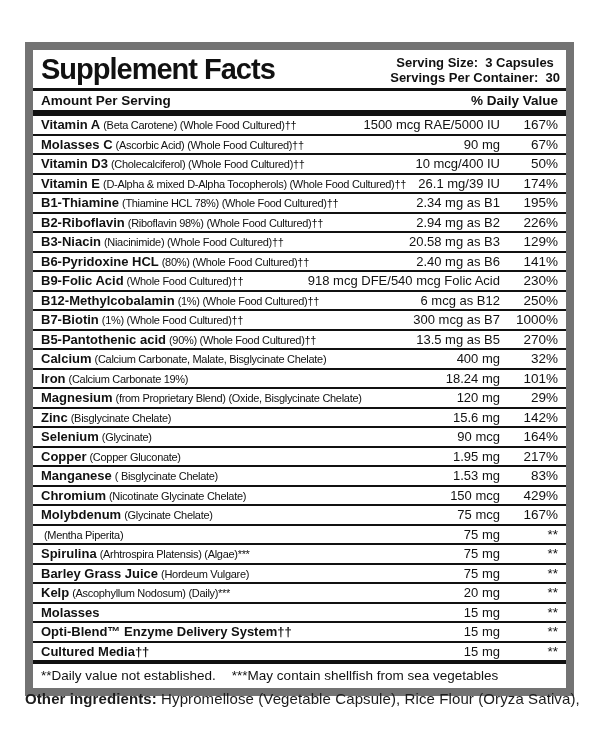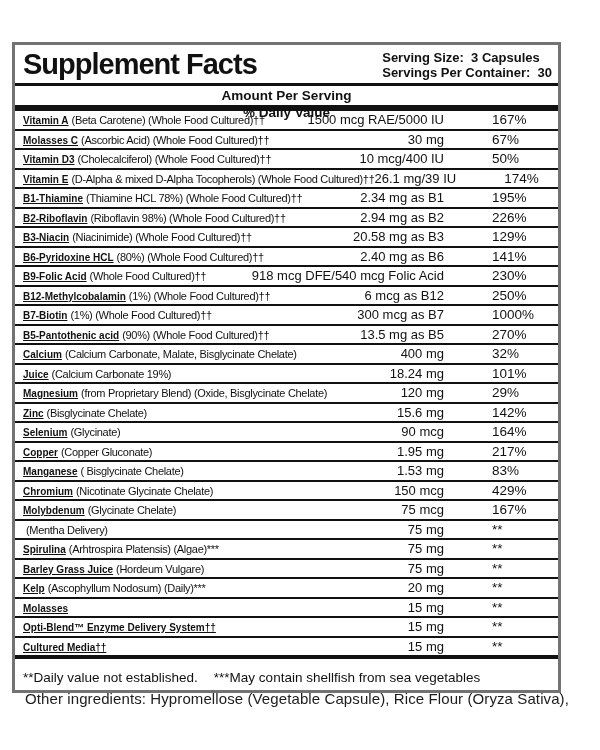--- a/index.html
+++ b/index.html
@@ -3,61 +3,61 @@
 <meta charset="utf-8">
 <style>
   html,body { margin:0; padding:0; }
   body {
     width:600px; height:750px; position:relative;
     background:#ffffff; color:#111111;
     font-family:"Liberation Sans", sans-serif;
     -webkit-font-smoothing:antialiased;
   }
   .label-box {
-    position:absolute; left:12px; top:42px; width:549px;
-    box-sizing:border-box; border:3px solid #737373; background:#ffffff;
+    position:absolute; left:25px; top:42px; width:549px;
+    box-sizing:border-box; border:8px solid #737373; background:#ffffff;
   }
   .hdr {
     display:flex; justify-content:space-between; align-items:center;
     padding:3px 6px 2px 8px;
   }
   .title {
     font-size:29px; font-weight:bold; letter-spacing:-1px;
     line-height:33px; white-space:nowrap;
   }
-  .serving { text-align:left; font-weight:bold; font-size:13px; line-height:15px; }
+  .serving { text-align:center; font-weight:bold; font-size:13px; line-height:15px; }
   .serving div { white-space:pre; }
   .bar { width:100%; background:#111111; }
   .bar-md { height:3px; }
   .bar-lg { height:6px; }
   .bar-ft { height:4px; }
   .colhdr {
     display:flex; justify-content:space-between; align-items:center;
-    font-weight:bold; font-size:13.5px; padding:1px 8px; height:17px; line-height:17px;flex-direction:column;
+    font-weight:bold; font-size:13.5px; padding:1px 8px; height:17px; line-height:17px;
   }
   .rows .row {
     display:flex; align-items:baseline;
     height:17.5px; line-height:17.5px; padding:0 8px;
     border-top:2px solid #111111; white-space:nowrap; overflow:hidden;
   }
   .rows .row:first-child { border-top:none; }
-  .nm { font-weight:bold; font-size:10px; flex:none;text-decoration:underline; }
+  .nm { font-weight:bold; font-size:13px; flex:none; }
   .desc { font-size:11px; letter-spacing:-0.3px; flex:none; margin-left:3px; }
   .amt { margin-left:auto; font-size:13px; text-align:left; flex:none; }
-  .dv { width:58px; text-align:left; font-size:13.5px; flex:none;padding-left:48px; }
+  .dv { width:58px; text-align:right; font-size:13.5px; flex:none; }
   .footnote {
-    padding:2px 8px; font-size:13.5px; height:20px; line-height:20px; white-space:nowrap;margin-top:7px;
+    padding:2px 8px; font-size:13.5px; height:20px; line-height:20px; white-space:nowrap;
   }
   .footnote .gap { display:inline-block; width:16px; }
   .other {
     position:absolute; left:25px; top:688px; width:552px;
     font-size:15px; line-height:22px; color:#1c1c1c; letter-spacing:0.1px;
   }
   .other .oline { white-space:nowrap; }
-  .other b { font-weight:normal; }
+  .other b { font-weight:bold; }
 </style>
 </head>
 <body>
 
 <div class="label-box">
   <div class="hdr">
     <div class="title">Supplement Facts</div>
     <div class="serving">
       <div>Serving Size:  3 Capsules</div>
       <div>Servings Per Container:  30</div>
@@ -73,21 +73,21 @@
   <div class="row">
     <span class="nm">Vitamin A</span>
         <span class="desc">(Beta Carotene) (Whole Food Cultured)††</span>
     <span class="amt">1500 mcg RAE/5000 IU</span>
     <span class="dv">167%</span>
   </div>
 
   <div class="row">
     <span class="nm">Molasses C</span>
         <span class="desc">(Ascorbic Acid) (Whole Food Cultured)††</span>
-    <span class="amt">30 mg</span>
+    <span class="amt">90 mg</span>
     <span class="dv">67%</span>
   </div>
 
   <div class="row">
     <span class="nm">Vitamin D3</span>
         <span class="desc">(Cholecalciferol) (Whole Food Cultured)††</span>
     <span class="amt">10 mcg/400 IU</span>
     <span class="dv">50%</span>
   </div>
 
@@ -155,21 +155,21 @@
   </div>
 
   <div class="row">
     <span class="nm">Calcium</span>
         <span class="desc">(Calcium Carbonate, Malate, Bisglycinate Chelate)</span>
     <span class="amt">400 mg</span>
     <span class="dv">32%</span>
   </div>
 
   <div class="row">
-    <span class="nm">Juice</span>
+    <span class="nm">Iron</span>
         <span class="desc">(Calcium Carbonate 19%)</span>
     <span class="amt">18.24 mg</span>
     <span class="dv">101%</span>
   </div>
 
   <div class="row">
     <span class="nm">Magnesium</span>
         <span class="desc">(from Proprietary Blend) (Oxide, Bisglycinate Chelate)</span>
     <span class="amt">120 mg</span>
     <span class="dv">29%</span>
@@ -211,21 +211,21 @@
   </div>
 
   <div class="row">
     <span class="nm">Molybdenum</span>
         <span class="desc">(Glycinate Chelate)</span>
     <span class="amt">75 mcg</span>
     <span class="dv">167%</span>
   </div>
 
   <div class="row">
-        <span class="desc">(Mentha Delivery)</span>
+        <span class="desc">(Mentha Piperita)</span>
     <span class="amt">75 mg</span>
     <span class="dv">**</span>
   </div>
 
   <div class="row">
     <span class="nm">Spirulina</span>
         <span class="desc">(Arhtrospira Platensis) (Algae)***</span>
     <span class="amt">75 mg</span>
     <span class="dv">**</span>
   </div>

